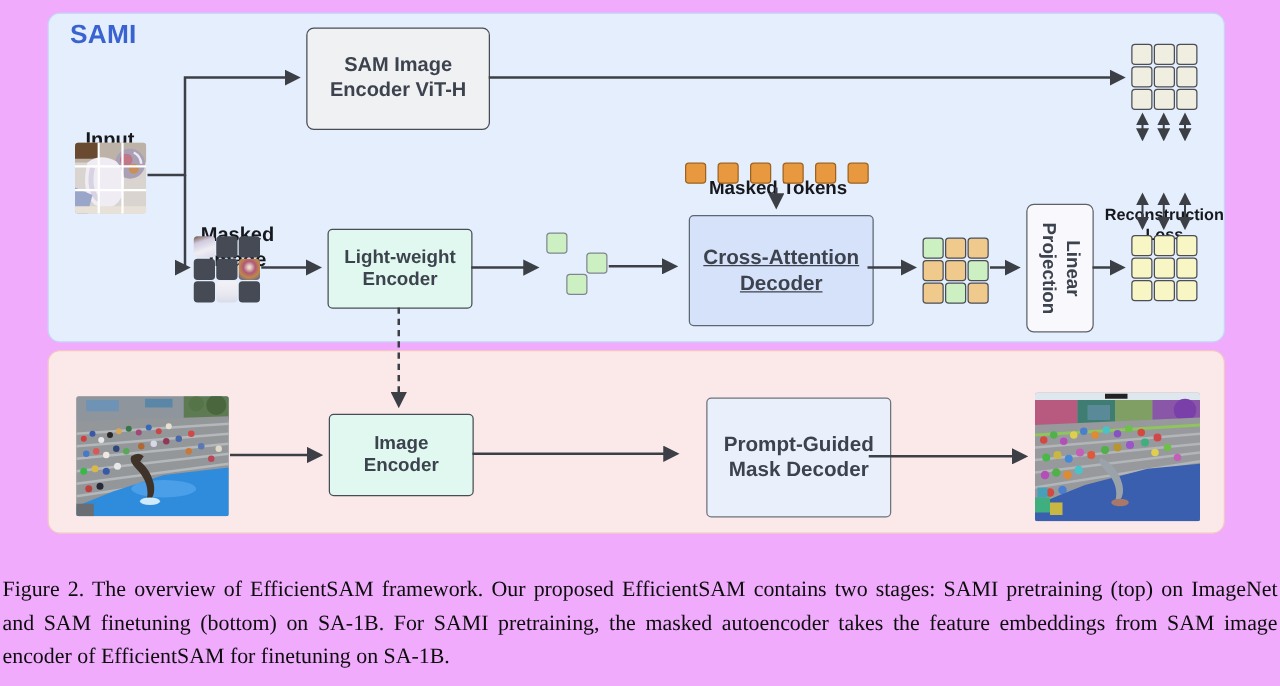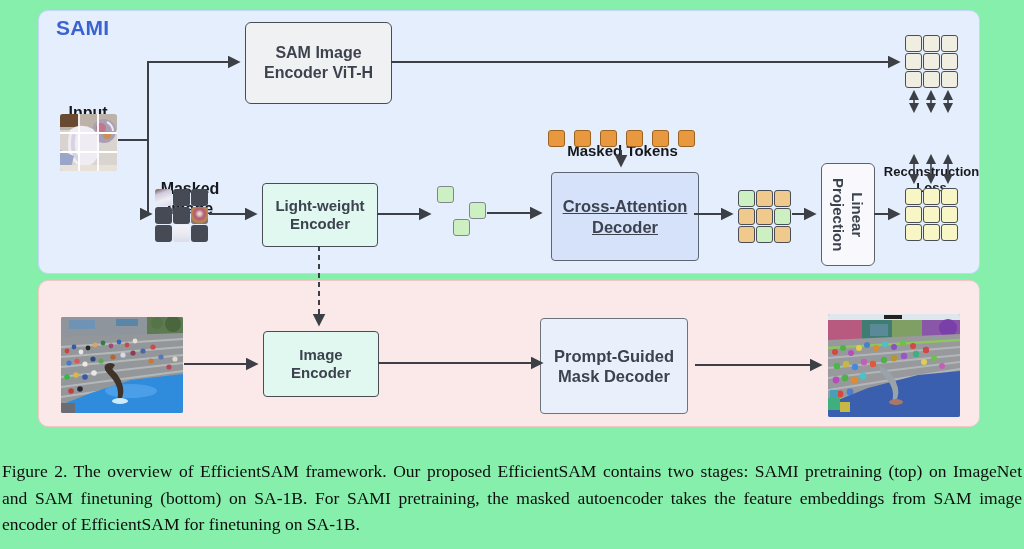--- a/index.html
+++ b/index.html
@@ -1,16 +1,16 @@
 <!DOCTYPE html>
 <html><head>
 <meta charset="utf-8">
 <style>
   html,body{margin:0;padding:0;background:#fff;}
-  .canvas{position:relative;width:1024px;height:549px;background:#86efac;overflow:hidden;
+  .canvas{position:relative;width:1024px;height:549px;background:#f0abfc;overflow:hidden;
           font-family:"Liberation Sans",sans-serif;}
   .panel{position:absolute;border-radius:10px;}
   .panel-sami{left:38px;top:10px;width:940px;height:262px;background:#e5eefc;border:1.5px solid #c3d6f6;}
   .panel-eff{left:38px;top:280px;width:940px;height:145px;background:#fbe9e9;border:1.5px solid #f2c6c4;}
   .title{position:absolute;font-weight:bold;letter-spacing:.2px;}
   .title-sami{left:56px;top:16px;font-size:21px;color:#3a63d2;}
   .title-eff{left:62px;top:285px;font-size:20px;color:#c4232b;}
   .lbl{position:absolute;font-weight:bold;white-space:pre-line;text-align:center;color:#16181d;margin-top:39px;}
   .lbl-input{left:40px;top:64px;width:96px;font-size:16px;line-height:20px;}
   .lbl-masked-img{left:142px;top:140px;width:96px;font-size:16px;line-height:20px;}
@@ -18,21 +18,21 @@
   .lbl-tokens{left:540px;top:103px;width:165px;font-size:15px;}
   .lbl-recon{left:869px;top:125px;width:125px;font-size:13px;line-height:16px;}
   .box{position:absolute;display:flex;align-items:center;justify-content:center;text-align:center;
        font-weight:bold;color:#3d434e;white-space:pre-line;line-height:1.22;}
   .box-sam{left:245px;top:22px;width:145px;height:80px;background:#f0f1f3;border:1.5px solid #484d55;border-radius:6px;font-size:16px;}
   .box-lw{left:262px;top:183px;width:114px;height:62px;background:#e0f8ef;border:1.5px solid #484d55;border-radius:4px;font-size:15px;}
   .box-ca{left:551px;top:172px;width:146px;height:87px;background:#d5e2f9;border:1.5px solid #5d6673;border-radius:4px;font-size:16.5px;text-decoration:underline;}
   .box-lp{left:821px;top:163px;width:52px;height:101px;background:#f8f8fd;border:1.5px solid #5d6268;border-radius:6px;font-size:15px;}
   .lp-inner{transform:rotate(90deg);white-space:pre-line;text-align:center;line-height:1.25;}
   .box-ie{left:263px;top:331px;width:114px;height:64px;background:#e0f8f0;border:1.5px solid #484d55;border-radius:4px;font-size:15px;}
-  .box-pg{left:540px;top:318px;width:146px;height:94px;background:#e9f0fc;border:1.5px solid #6d737b;border-radius:4px;font-size:16.5px;}
+  .box-pg{left:565px;top:318px;width:146px;height:94px;background:#e9f0fc;border:1.5px solid #6d737b;border-radius:4px;font-size:16.5px;}
   .grid3{position:absolute;display:grid;grid-template-columns:repeat(3,17px);grid-auto-rows:17px;gap:1px;}
   .grid-cream{left:905px;top:35px;}
   .grid-yellow{left:905px;top:188px;}
   .grid-mix{left:738px;top:190px;}
   .grid-maskimg{left:155px;top:189px;}
   .token-row{position:absolute;left:548px;top:130px;display:flex;gap:9px;}
   .token-row .cell{width:17px;height:17px;border:1.3px solid #9c6320;border-radius:3px;box-sizing:border-box;}
   .grid3 .cell{border:1.2px solid #4a4e57;border-radius:3px;box-sizing:border-box;}
   .grid-maskimg .cell{border:none;border-radius:3px;}
   .cell-dark{background:#454a55;}

